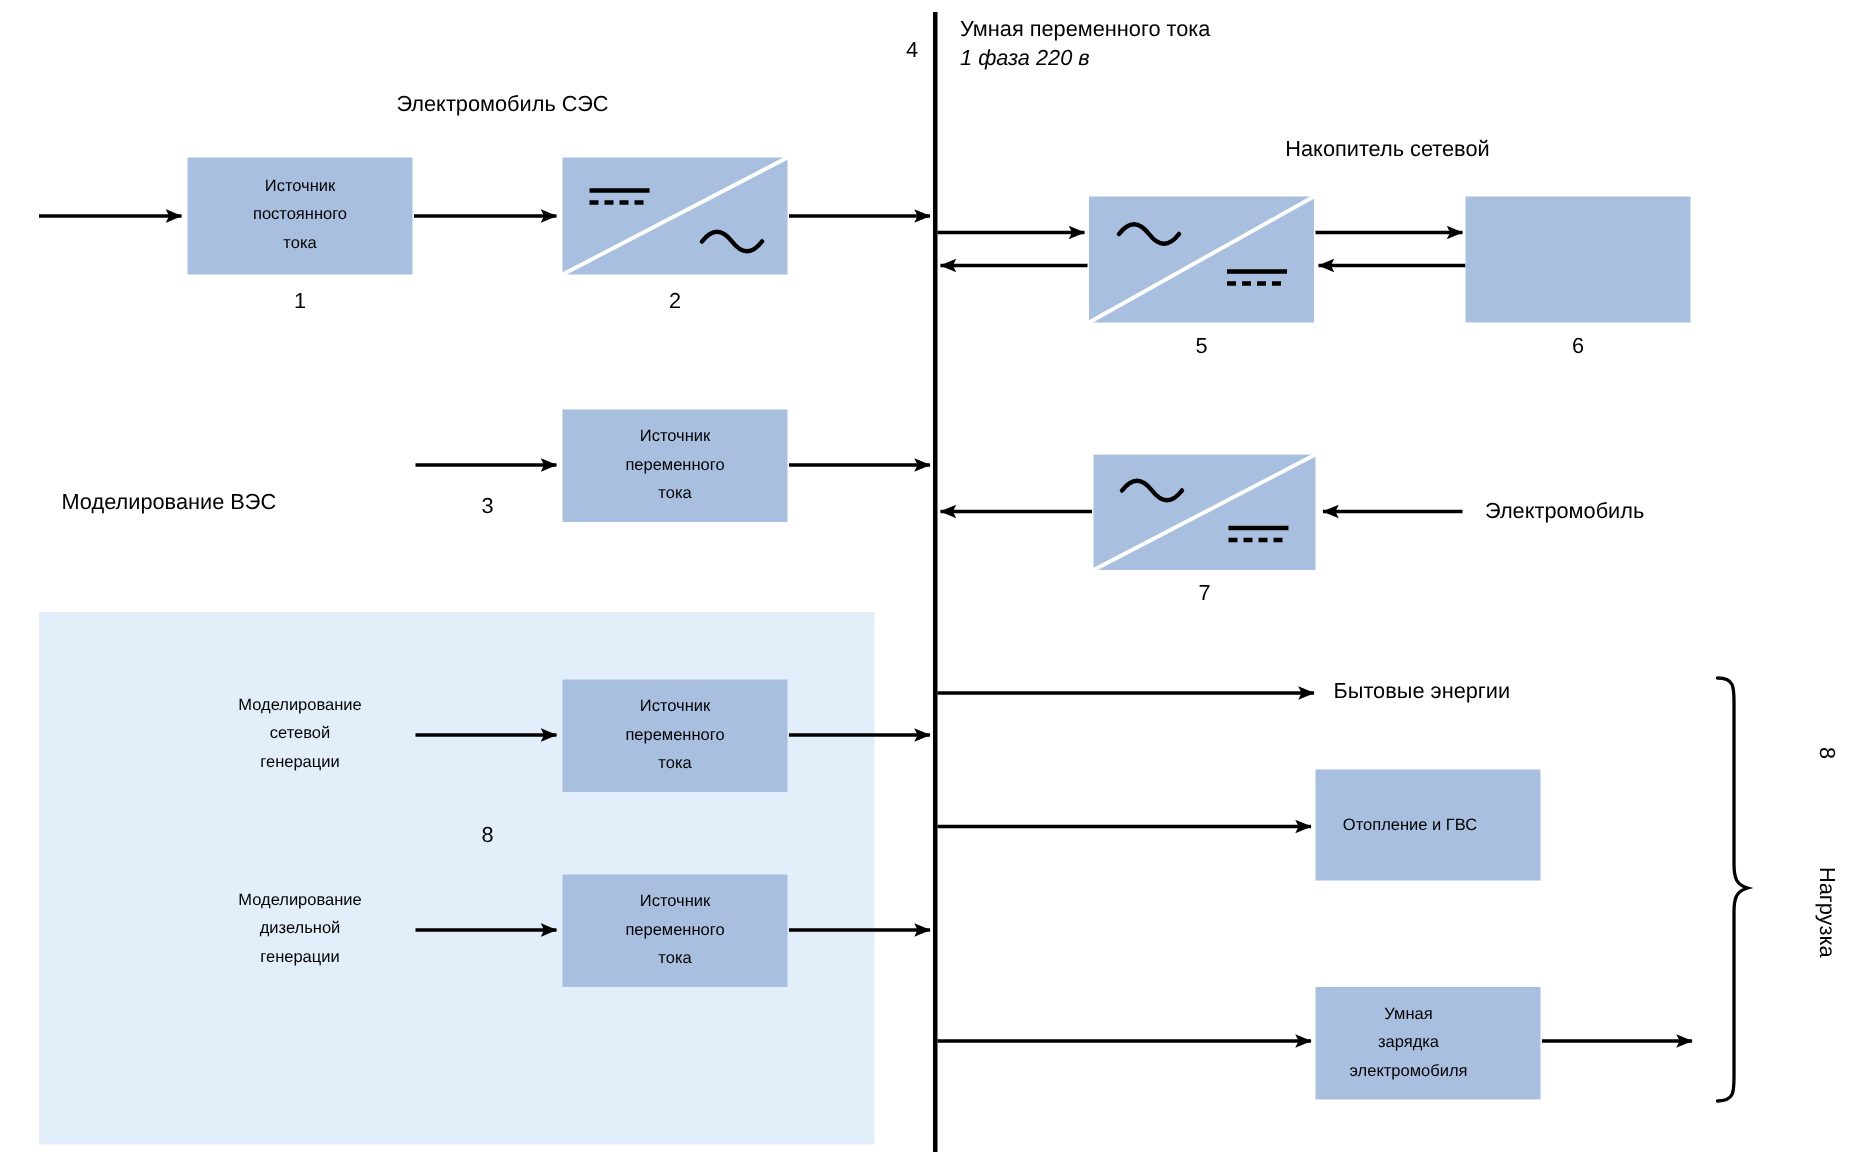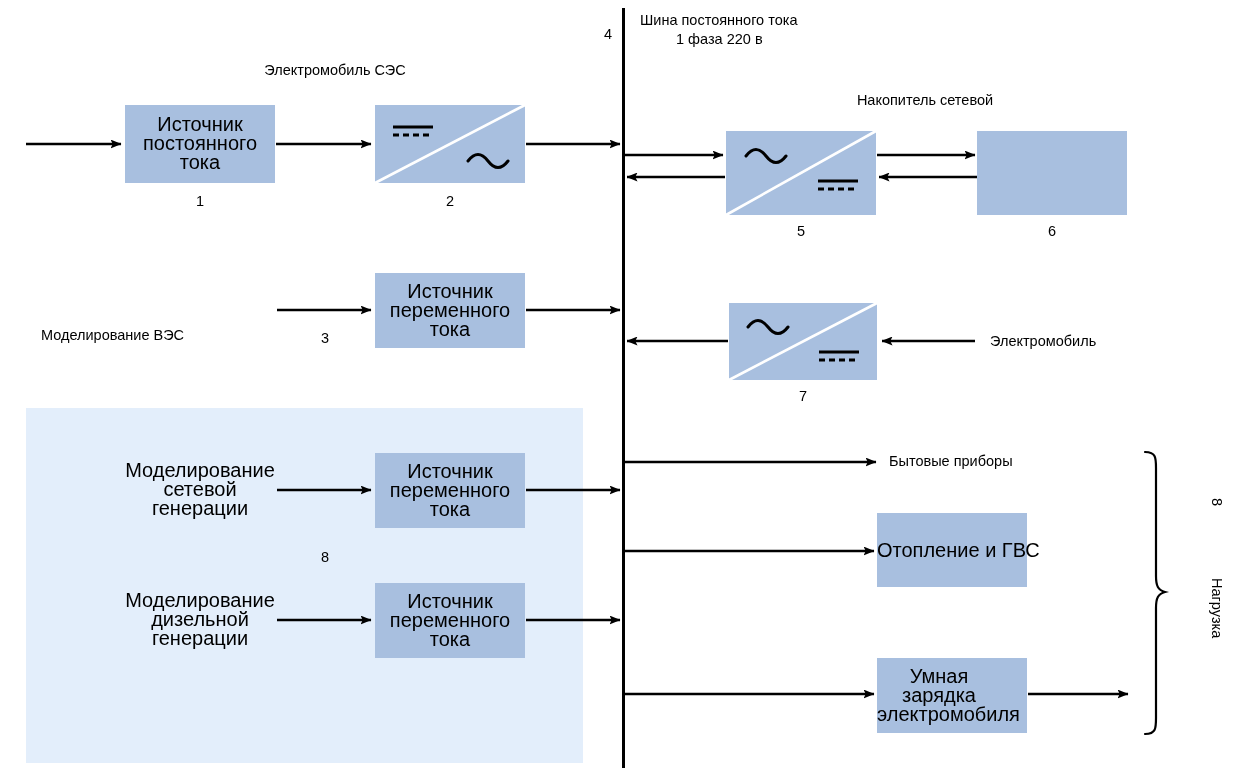--- a/index.html
+++ b/index.html
@@ -36,21 +36,21 @@
     text-align: center;
     transform: translateX(-50%);
   }
   .lbl-num {
     font-size: 14.5px;
   }
   .box-label {
     position: absolute;
     text-align: center;
     color: #000;
-    font-size: 20px;
+    font-size: 11px;
     line-height: 19px;
     white-space: pre;
     pointer-events: none;
   }
   .rot90 {
     transform-origin: 0 0;
     transform: rotate(90deg);
     white-space: pre;
   }
 </style>
@@ -136,22 +136,22 @@
              L1156,576
              C1156,586 1158,590 1165,592
              C1158,594 1156,598 1156,608
              L1156,718
              C1156,728 1156,734 1145,734" fill="none" stroke="#000" stroke-width="2.2" stroke-linecap="round"></path>
   </svg>
 
   <div class="txt ctr" style="left:335px; top:61px;">Электромобиль СЭС</div>
   <div class="txt ctr" style="left:925px; top:91px;">Накопитель сетевой</div>
 
-  <div class="txt" style="left:640px; top:11px;">Шина постоянного тока</div>
-  <div class="txt" style="left:676px; top:30px;">1 фаза 220 в</div>
+  <div class="txt" style="left:640px; top:11px;">Умная переменного тока</div>
+  <div class="txt" style="left:640px; top:30px;font-style:italic;">1 фаза 220 в</div>
   <div class="txt ctr lbl-num" style="left:608px; top:25px;">4</div>
 
   <div class="box-label" style="left:125px; top:115px; width:150px;">Источник
 постоянного
 тока</div>
   <div class="txt ctr lbl-num" style="left:200px; top:192px;">1</div>
 
   <div class="txt ctr lbl-num" style="left:450px; top:192px;">2</div>
 
   <div class="txt ctr lbl-num" style="left:801px; top:222px;">5</div>
@@ -175,21 +175,21 @@
 
   <div class="txt ctr lbl-num" style="left:325px; top:548px;">8</div>
 
   <div class="box-label" style="left:120px; top:591px; width:160px;">Моделирование
 дизельной
 генерации</div>
   <div class="box-label" style="left:375px; top:592px; width:150px;">Источник
 переменного
 тока</div>
 
-  <div class="txt" style="left:889px; top:452px;">Бытовые приборы</div>
+  <div class="txt" style="left:889px; top:452px;">Бытовые энергии</div>
   <div class="box-label" style="left:877px; top:541px; width:126px;">Отопление и ГВС</div>
   <div class="box-label" style="left:877px; top:667px; width:124px;">Умная
 зарядка
 электромобиля</div>
 
   <div class="txt rot90" style="left:1226px; top:498px;">8</div>
   <div class="txt rot90" style="left:1226px; top:578px;">Нагрузка</div>
 
 </div>
 

